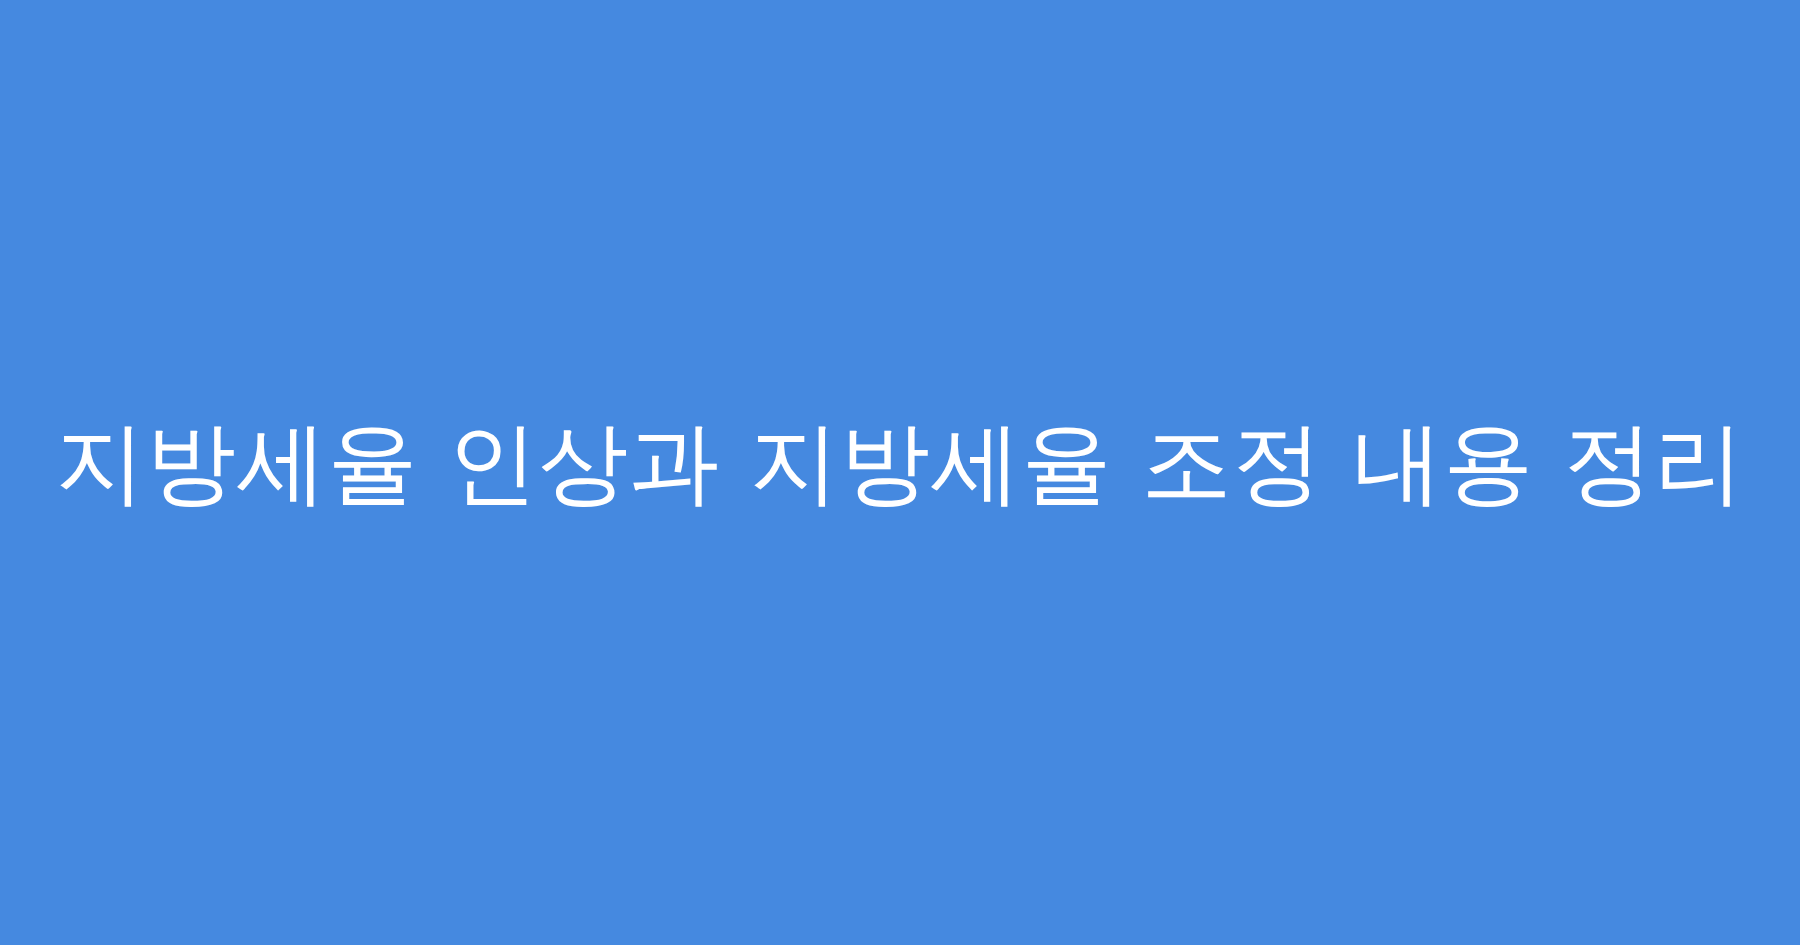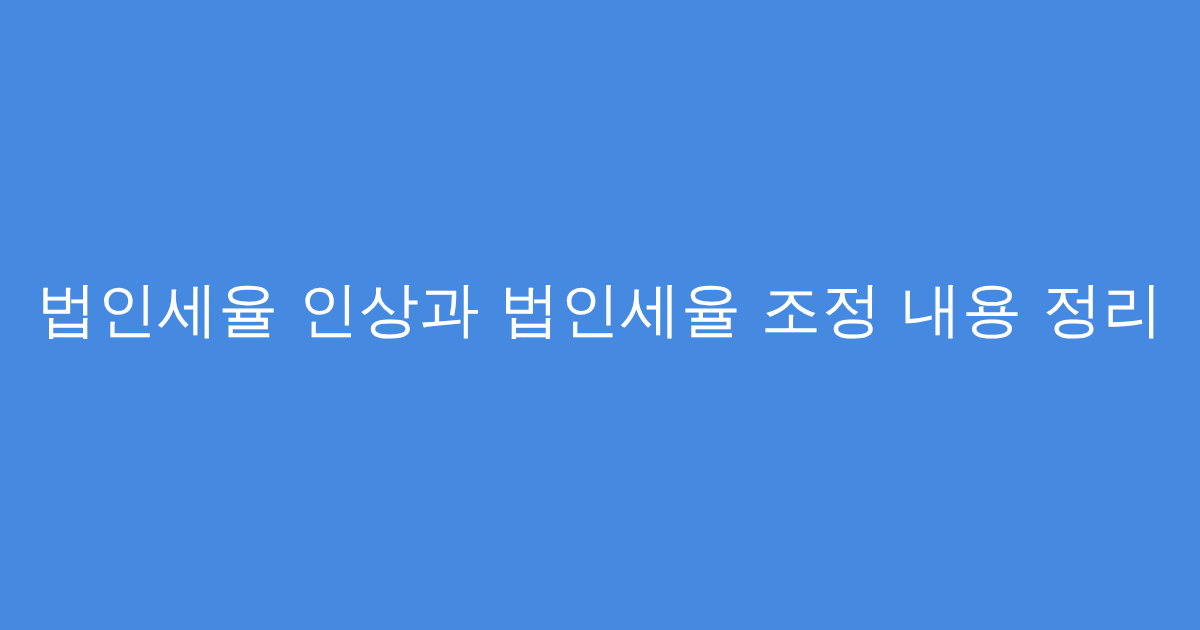--- a/index.html
+++ b/index.html
@@ -54,17 +54,17 @@
     word-break: keep-all;
   }
 </style>
 </head>
 <body style="background-color: rgb(69, 137, 224);">
 
 <div class="og-card" style="background-color: rgb(69, 137, 224);">
 
   <div class="og-card__inner">
 
-    <h1 class="og-card__title" style="color: rgb(255, 255, 255); font-size: 60px;">법인세율 인상과 법인세율 조정 내용 정리</h1>
+    <h1 class="og-card__title" style="color: rgb(255, 255, 255); font-size: 60px;">지방세율 인상과 지방세율 조정 내용 정리</h1>
 
   </div>
 
 </div>
 
 </body></html>

